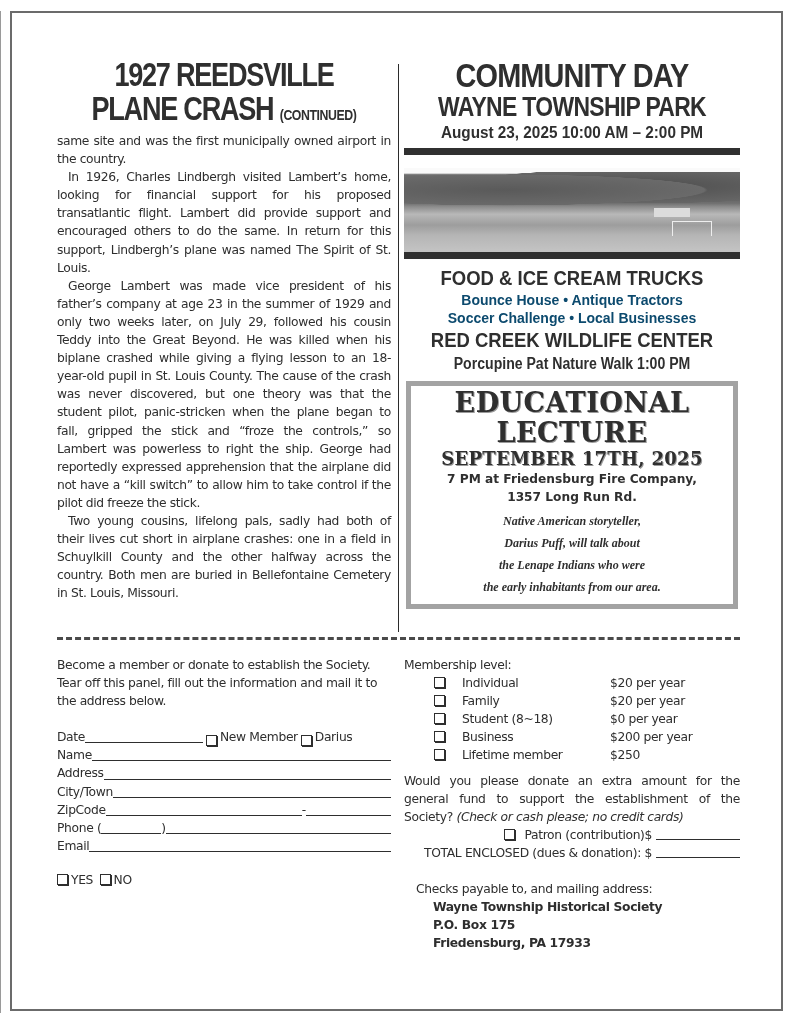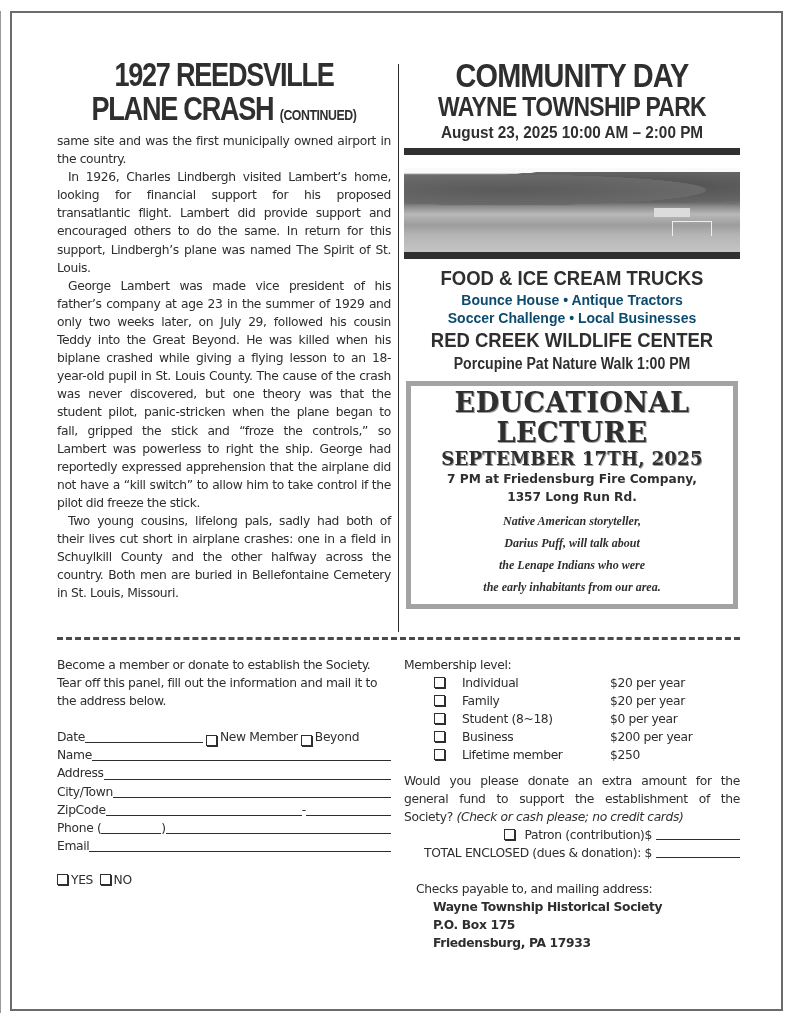--- a/index.html
+++ b/index.html
@@ -118,21 +118,21 @@
 
 <div class="form-left">
   <p>Become a member or donate to establish the Society. Tear off this panel, fill out the information and mail it to the address below.</p>
   <div class="fields">
     <div class="field-row">
       <span>Date</span>
       <span class="field-line short"></span>
       <span class="chk"></span>
       <span>New Member</span>
       <span class="chk"></span>
-      <span>Beyond</span>
+      <span>Darius</span>
     </div>
     <div class="field-row">
       <span>Name</span>
       <span class="field-line"></span>
     </div>
     <div class="field-row">
       <span>Address</span>
       <span class="field-line"></span>
     </div>
     <div class="field-row">

